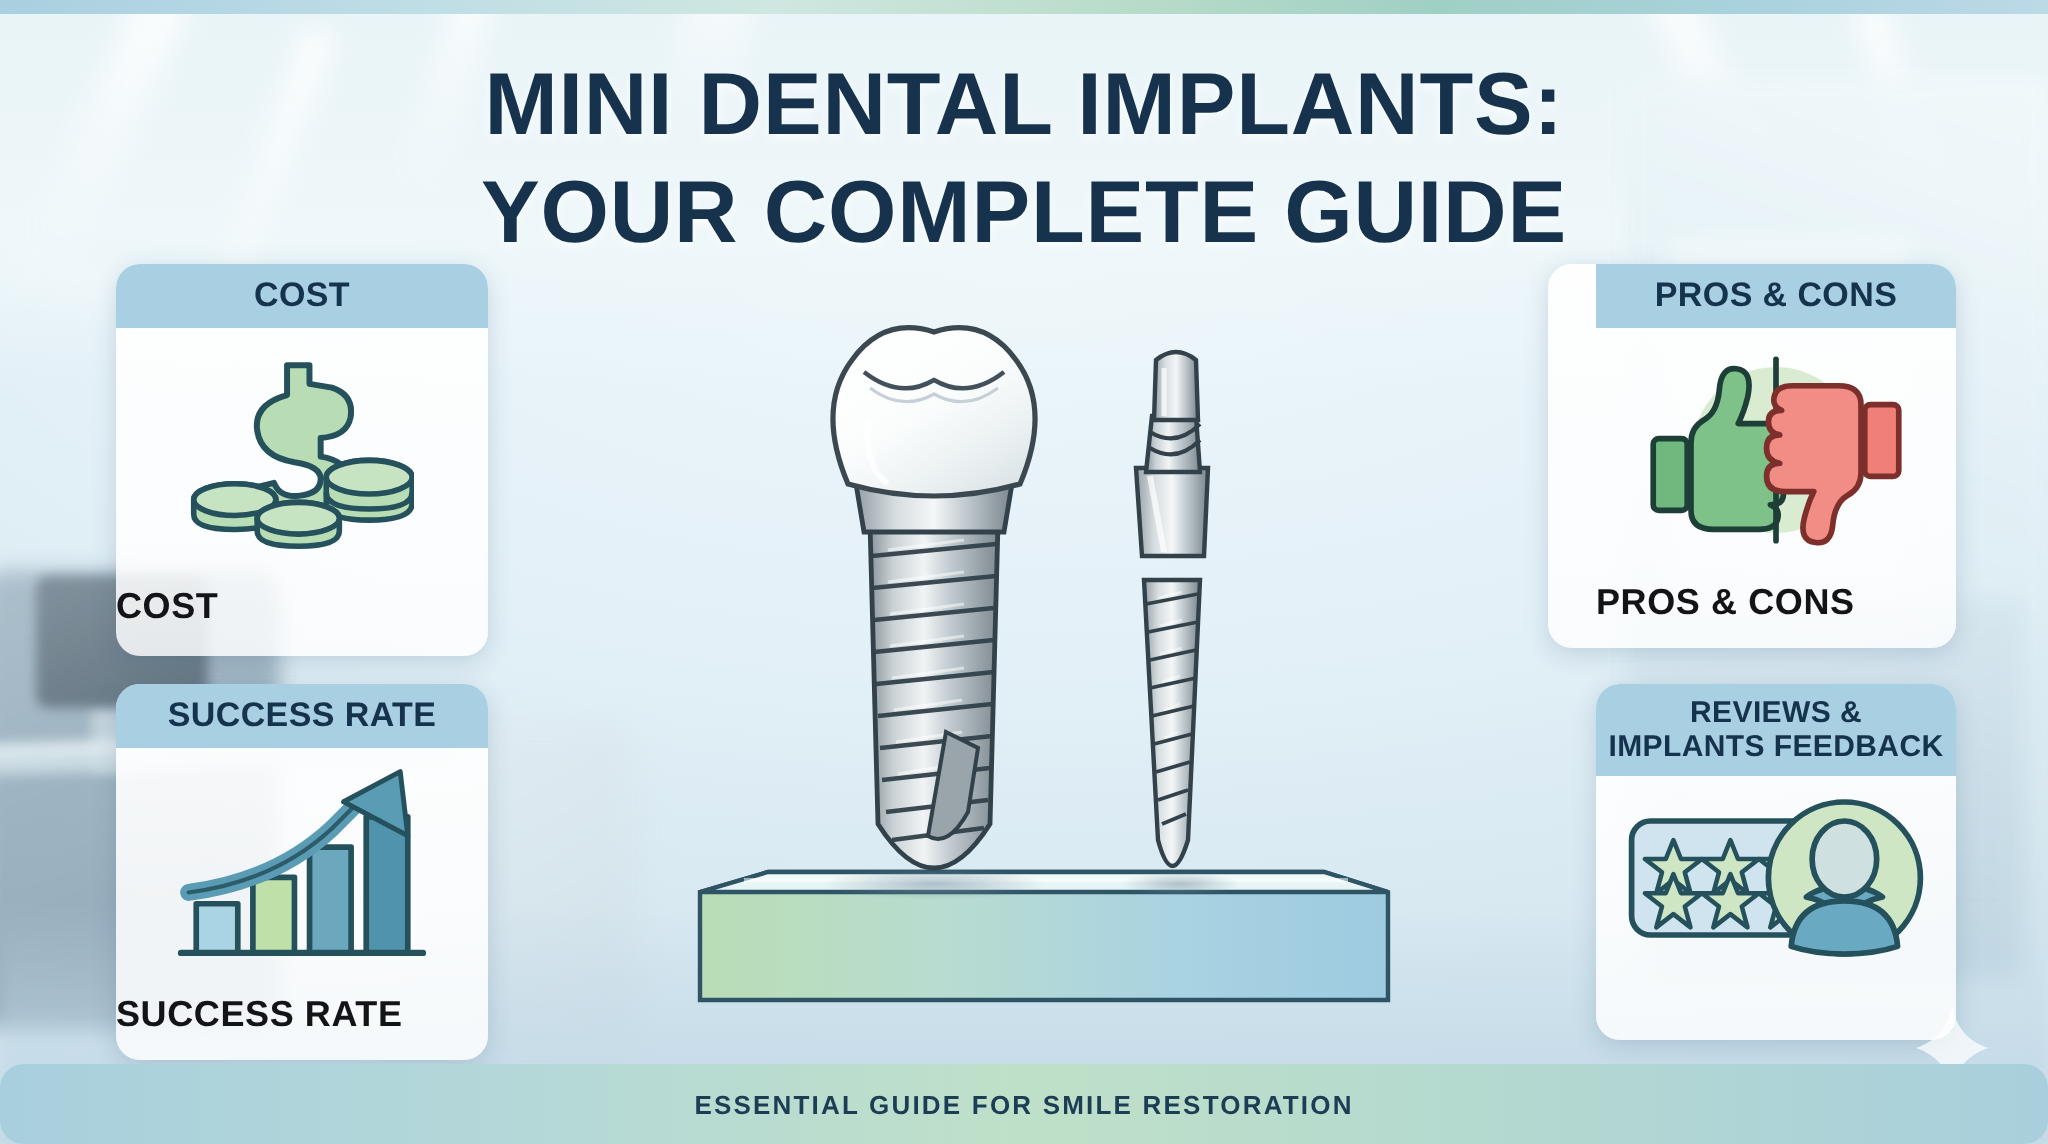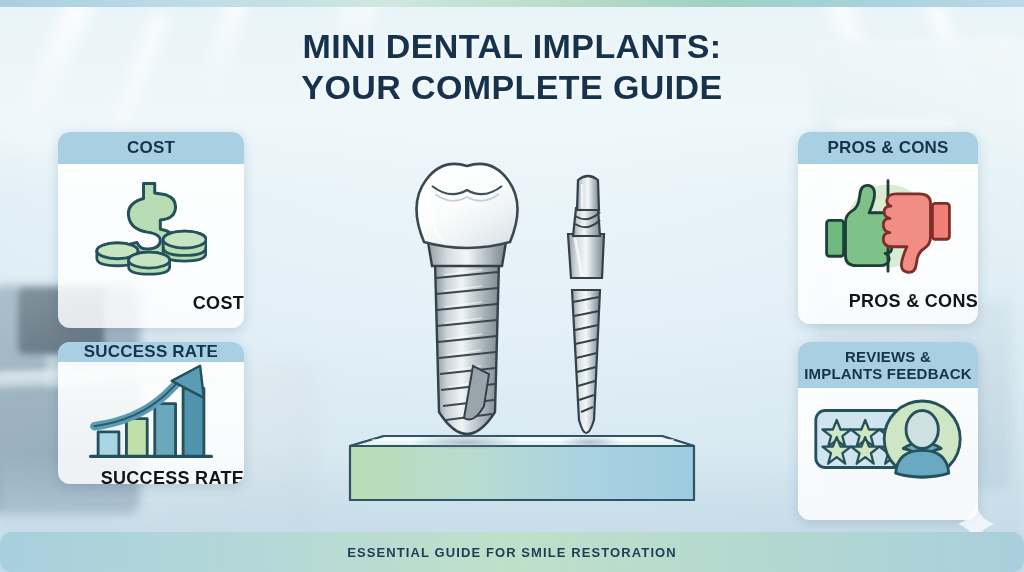--- a/index.html
+++ b/index.html
@@ -49,45 +49,45 @@
     background:linear-gradient(180deg,#f4fafc,#e1eff5);filter:blur(5px);opacity:.8;border-radius:4px;}
   .bg-floor{position:absolute;left:0;bottom:0;width:100%;height:120px;
     background:linear-gradient(180deg,rgba(198,220,232,0) 0%,#c2d9e6 70%,#b6d2e0 100%);
     filter:blur(4px);opacity:.7;}
 
   .top-strip{position:absolute;left:0;top:0;width:100%;height:7px;
     background:linear-gradient(90deg,#a9cfe0 0%,#bcdce6 18%,#cfe7e0 38%,#b9dcc9 55%,#9fd0c4 70%,#a8d2dd 85%,#bcd9e6 100%);}
 
   
   .title{position:absolute;left:0;top:26px;width:100%;text-align:center;
-    color:#17324d;font-weight:bold;font-size:34px;line-height:1.22;
+    color:#17324d;font-weight:bold;font-size:44px;line-height:1.22;
     letter-spacing:.4px;
     text-shadow:0 2px 5px rgba(255,255,255,.75);}
   .title .l2{display:block;}
 
   
   .card{position:absolute;border-radius:12px;overflow:hidden;
     background:linear-gradient(180deg,rgba(255,255,255,.93),rgba(255,255,255,.82));
     box-shadow:0 3px 12px rgba(40,80,110,.18);
-    display:flex;flex-direction:column;align-items:flex-end;}
+    display:flex;flex-direction:column;align-items:flex-start;}
   .card-head{width:100%;background:#a9cfe3;color:#16334e;font-weight:bold;
     display:flex;align-items:center;justify-content:center;text-align:center;
     letter-spacing:.2px;}
   .card-body{flex:1;width:100%;display:flex;align-items:center;justify-content:center;}
   .card-caption{color:#121417;font-weight:bold;letter-spacing:.3px;text-align:center;}
 
   #card-cost{left:58px;top:132px;width:186px;height:196px;}
   #card-cost .card-head{height:32px;font-size:17px;}
   #card-cost .card-caption{font-size:18px;padding-bottom:14px;}
 
-  #card-success{left:58px;top:342px;width:186px;height:142px;}
+  #card-success{left:58px;top:342px;width:186px;height:188px;}
   #card-success .card-head{height:32px;font-size:17px;}
   #card-success .card-caption{font-size:18px;padding-bottom:12px;}
 
-  #card-pros{right:46px;top:132px;width:180px;height:192px;}
+  #card-pros{right:46px;top:132px;width:180px;height:192px;padding-left:24px;}
   #card-pros .card-head{height:32px;font-size:17px;}
   #card-pros .card-caption{font-size:18px;padding-bottom:12px;}
 
   #card-reviews{right:46px;top:342px;width:180px;height:178px;}
   #card-reviews .card-head{height:46px;font-size:15px;line-height:1.15;flex-direction:column;}
   #card-reviews .card-body{padding-bottom:26px;}
 
   
   .center-art{position:absolute;left:332px;top:150px;width:380px;height:380px;}
 

